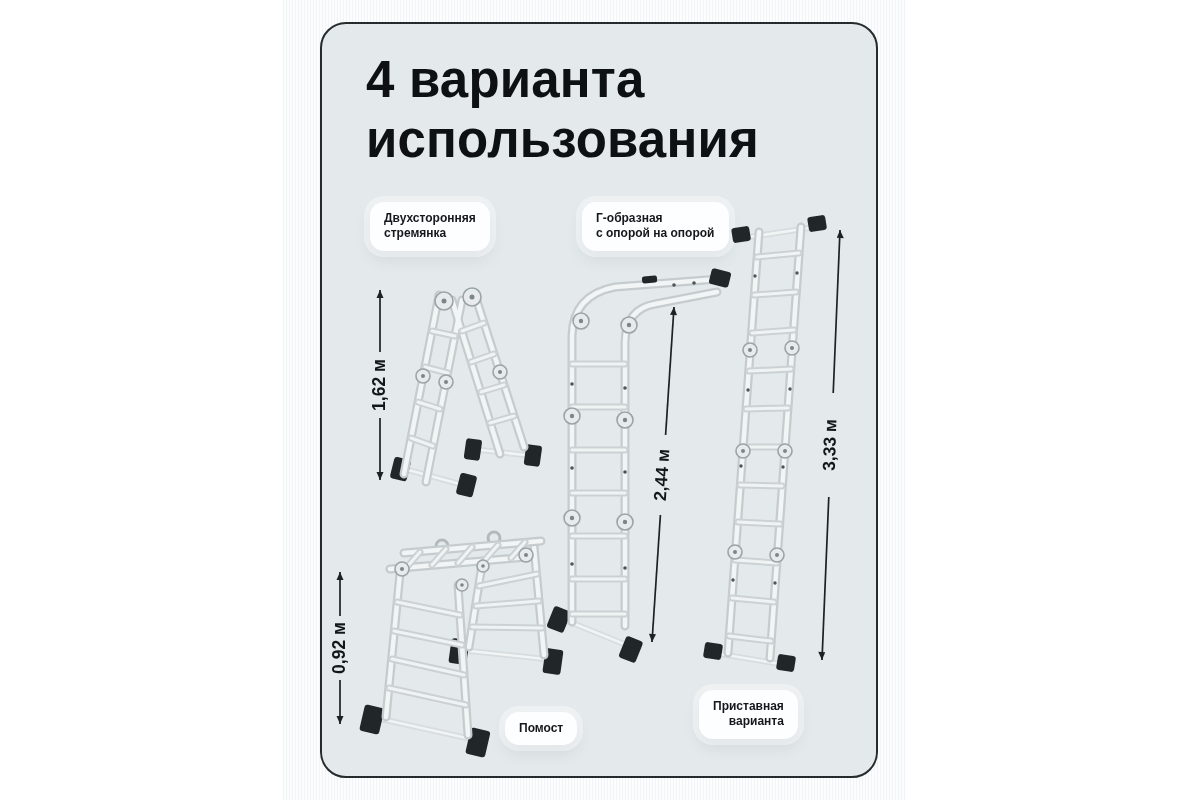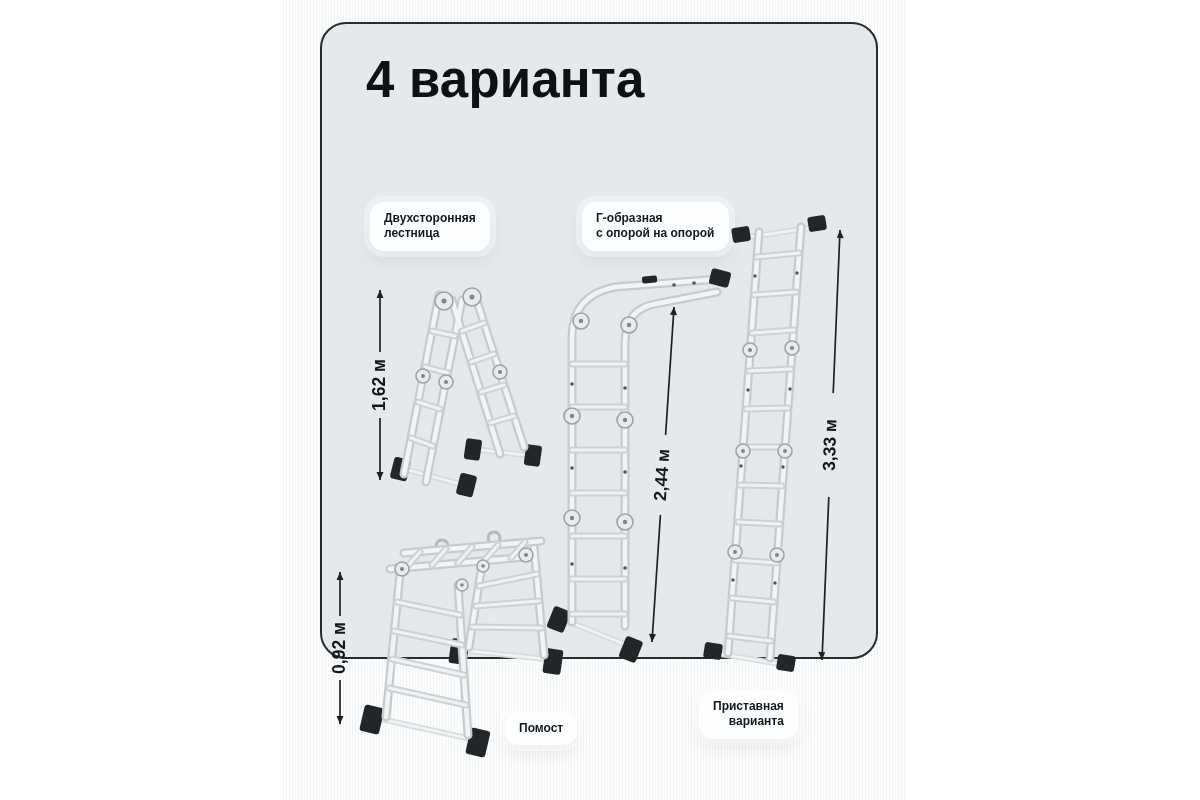--- a/index.html
+++ b/index.html
@@ -7,21 +7,21 @@
     width:1200px; height:800px; position:relative; overflow:hidden;
     background:#ffffff;
     font-family:"Liberation Sans", sans-serif;
   }
   .stripes {
     position:absolute; left:283px; top:0; width:624px; height:800px;
     background:repeating-linear-gradient(90deg,#edf1f3 0 1px,#fbfcfd 1px 3px);
     opacity:.75;
   }
   .card {
-    position:absolute; left:320px; top:22px; width:558px; height:637px;
+    position:absolute; left:320px; top:22px; width:558px; height:756px;
     background:#e4eaec;
     border:2px solid #262b2e; border-radius:26px;
     box-sizing:border-box;
   }
   .title {
     position:absolute; left:44px; top:26px;
     font-size:51px; font-weight:800; line-height:1.17; letter-spacing:.2px;
     color:#0e1113;
   }
   .title span { display:block; }
@@ -55,25 +55,26 @@
 </style>
 </head>
 <body>
 
 <div class="stripes"></div>
 
 <div class="card">
 
   <div class="title">
     <span>4 варианта</span>
+    <span>использования</span>
   </div>
 
   <div class="pill pill1">
     <span>Двухсторонняя</span>
-    <span>лестница</span>
+    <span>стремянка</span>
   </div>
   <div class="pill pill2">
     <span>Г-образная</span>
     <span>с опорой на опорой</span>
   </div>
   <div class="pill pill3">
     <span>Помост</span>
 
   </div>
   <div class="pill pill4">

